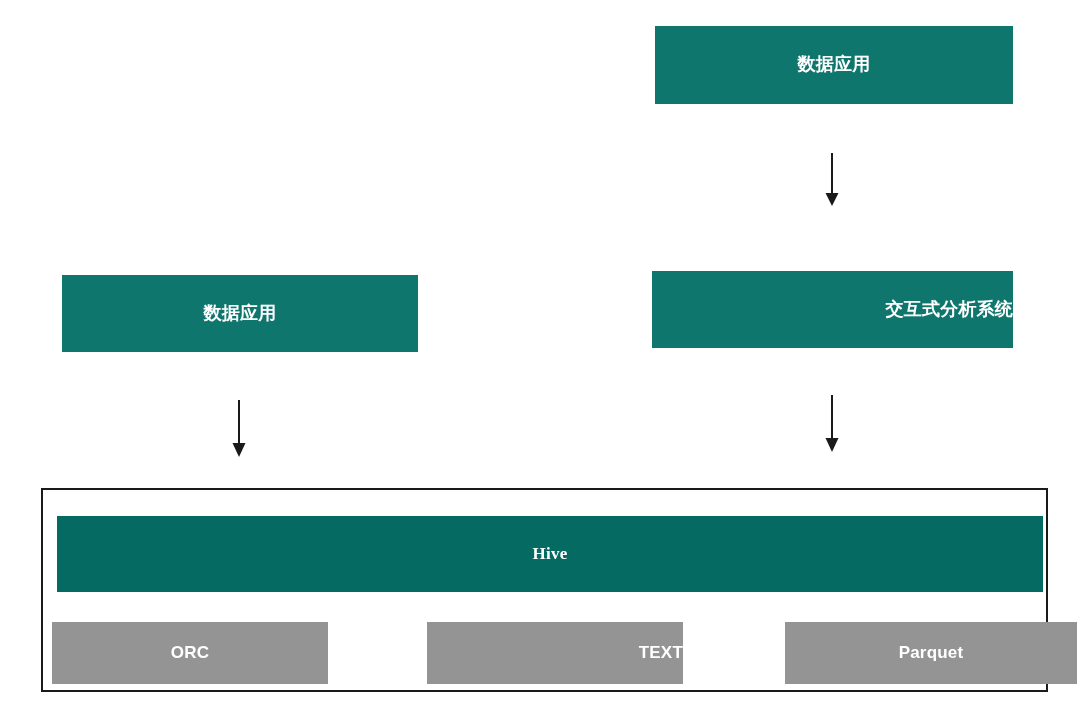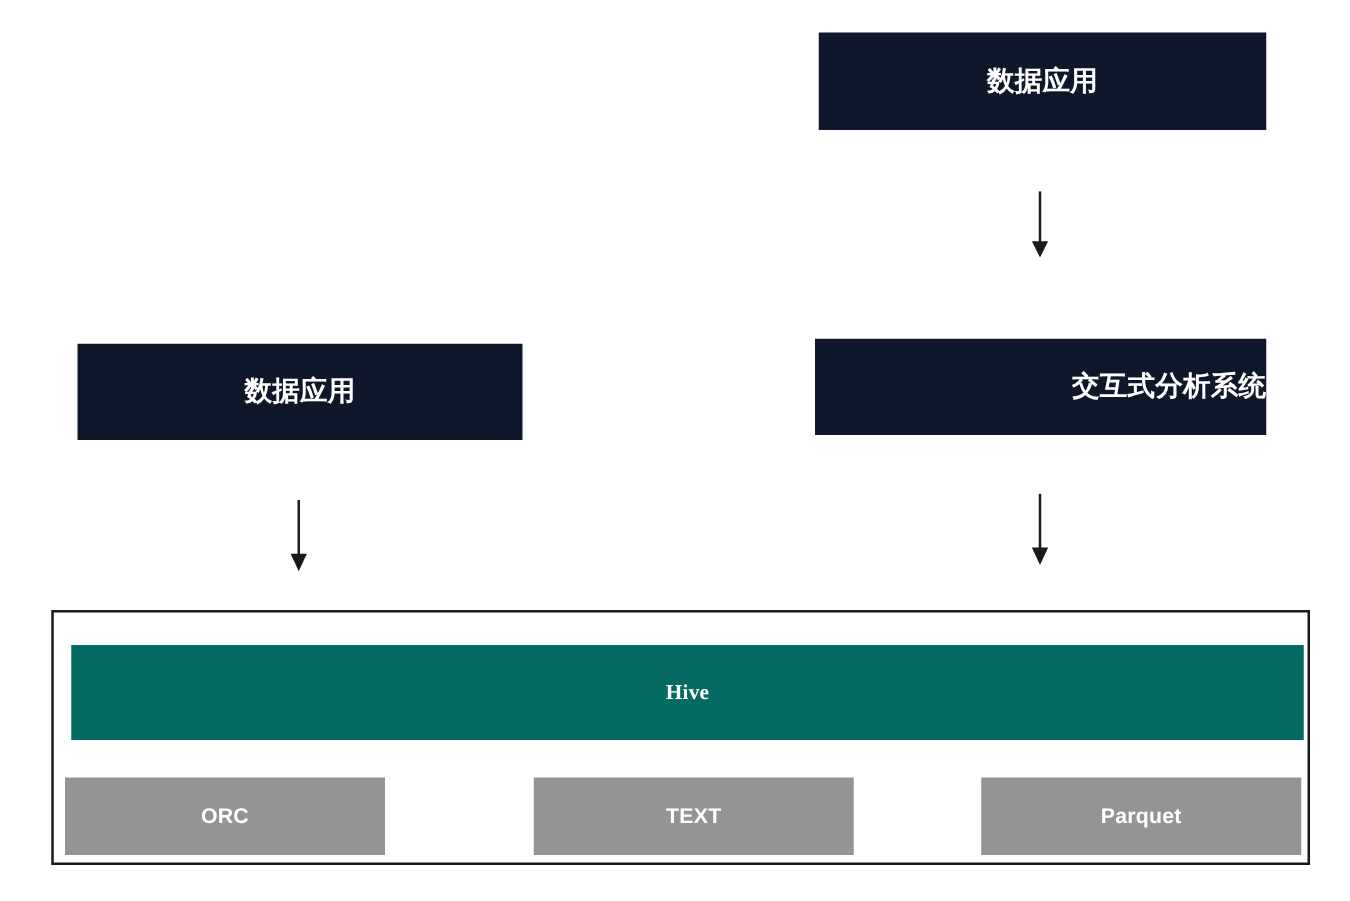--- a/index.html
+++ b/index.html
@@ -28,22 +28,22 @@
     box-sizing: border-box;
     color: #ffffff;
     font-weight: bold;
     letter-spacing: 0.2px;
     text-align: center;
     line-height: 1.2;
     user-select: none;
   }
 
   .node-blue {
-    background: #0f172a;
-    font-size: 22px;
+    background: #0f766e;
+    font-size: 18px;
   }
 
   .node-teal {
     background: #056a62;
     font-size: 17px;
   }
 
   .node-gray {
     background: #949494;
     font-size: 17px;
@@ -59,23 +59,23 @@
     left: 41px;
     top: 488px;
     width: 1007px;
     height: 204px;
     box-sizing: border-box;
     border: 2px solid #1a1a1a;
     background: #ffffff;
   }
 
   .n-hive    { left: 57px;  top: 516px; width: 986px; height: 76px; font-size: 17px; font-family: Liberation Serif, serif; }
-  .n-orc     { left: 52px;  top: 622px; width: 256px; height: 62px; align-items: center; }
-  .n-text    { left: 427px; top: 622px; width: 256px; height: 62px; }
-  .n-parquet { left: 785px; top: 622px; width: 256px; height: 62px; }
+  .n-orc     { left: 52px;  top: 622px; width: 276px; height: 62px; align-items: center; }
+  .n-text    { left: 427px; top: 622px; width: 256px; height: 62px; justify-content: flex-end; }
+  .n-parquet { left: 785px; top: 622px; width: 292px; height: 62px; }
 
   
   .arrow {
     position: absolute;
     width: 24px;
   }
   .arrow svg { display: block; }
 
   .a-top-right    { left: 820px; top: 153px; height: 54px; }
   .a-bottom-right { left: 820px; top: 395px; height: 58px; }

